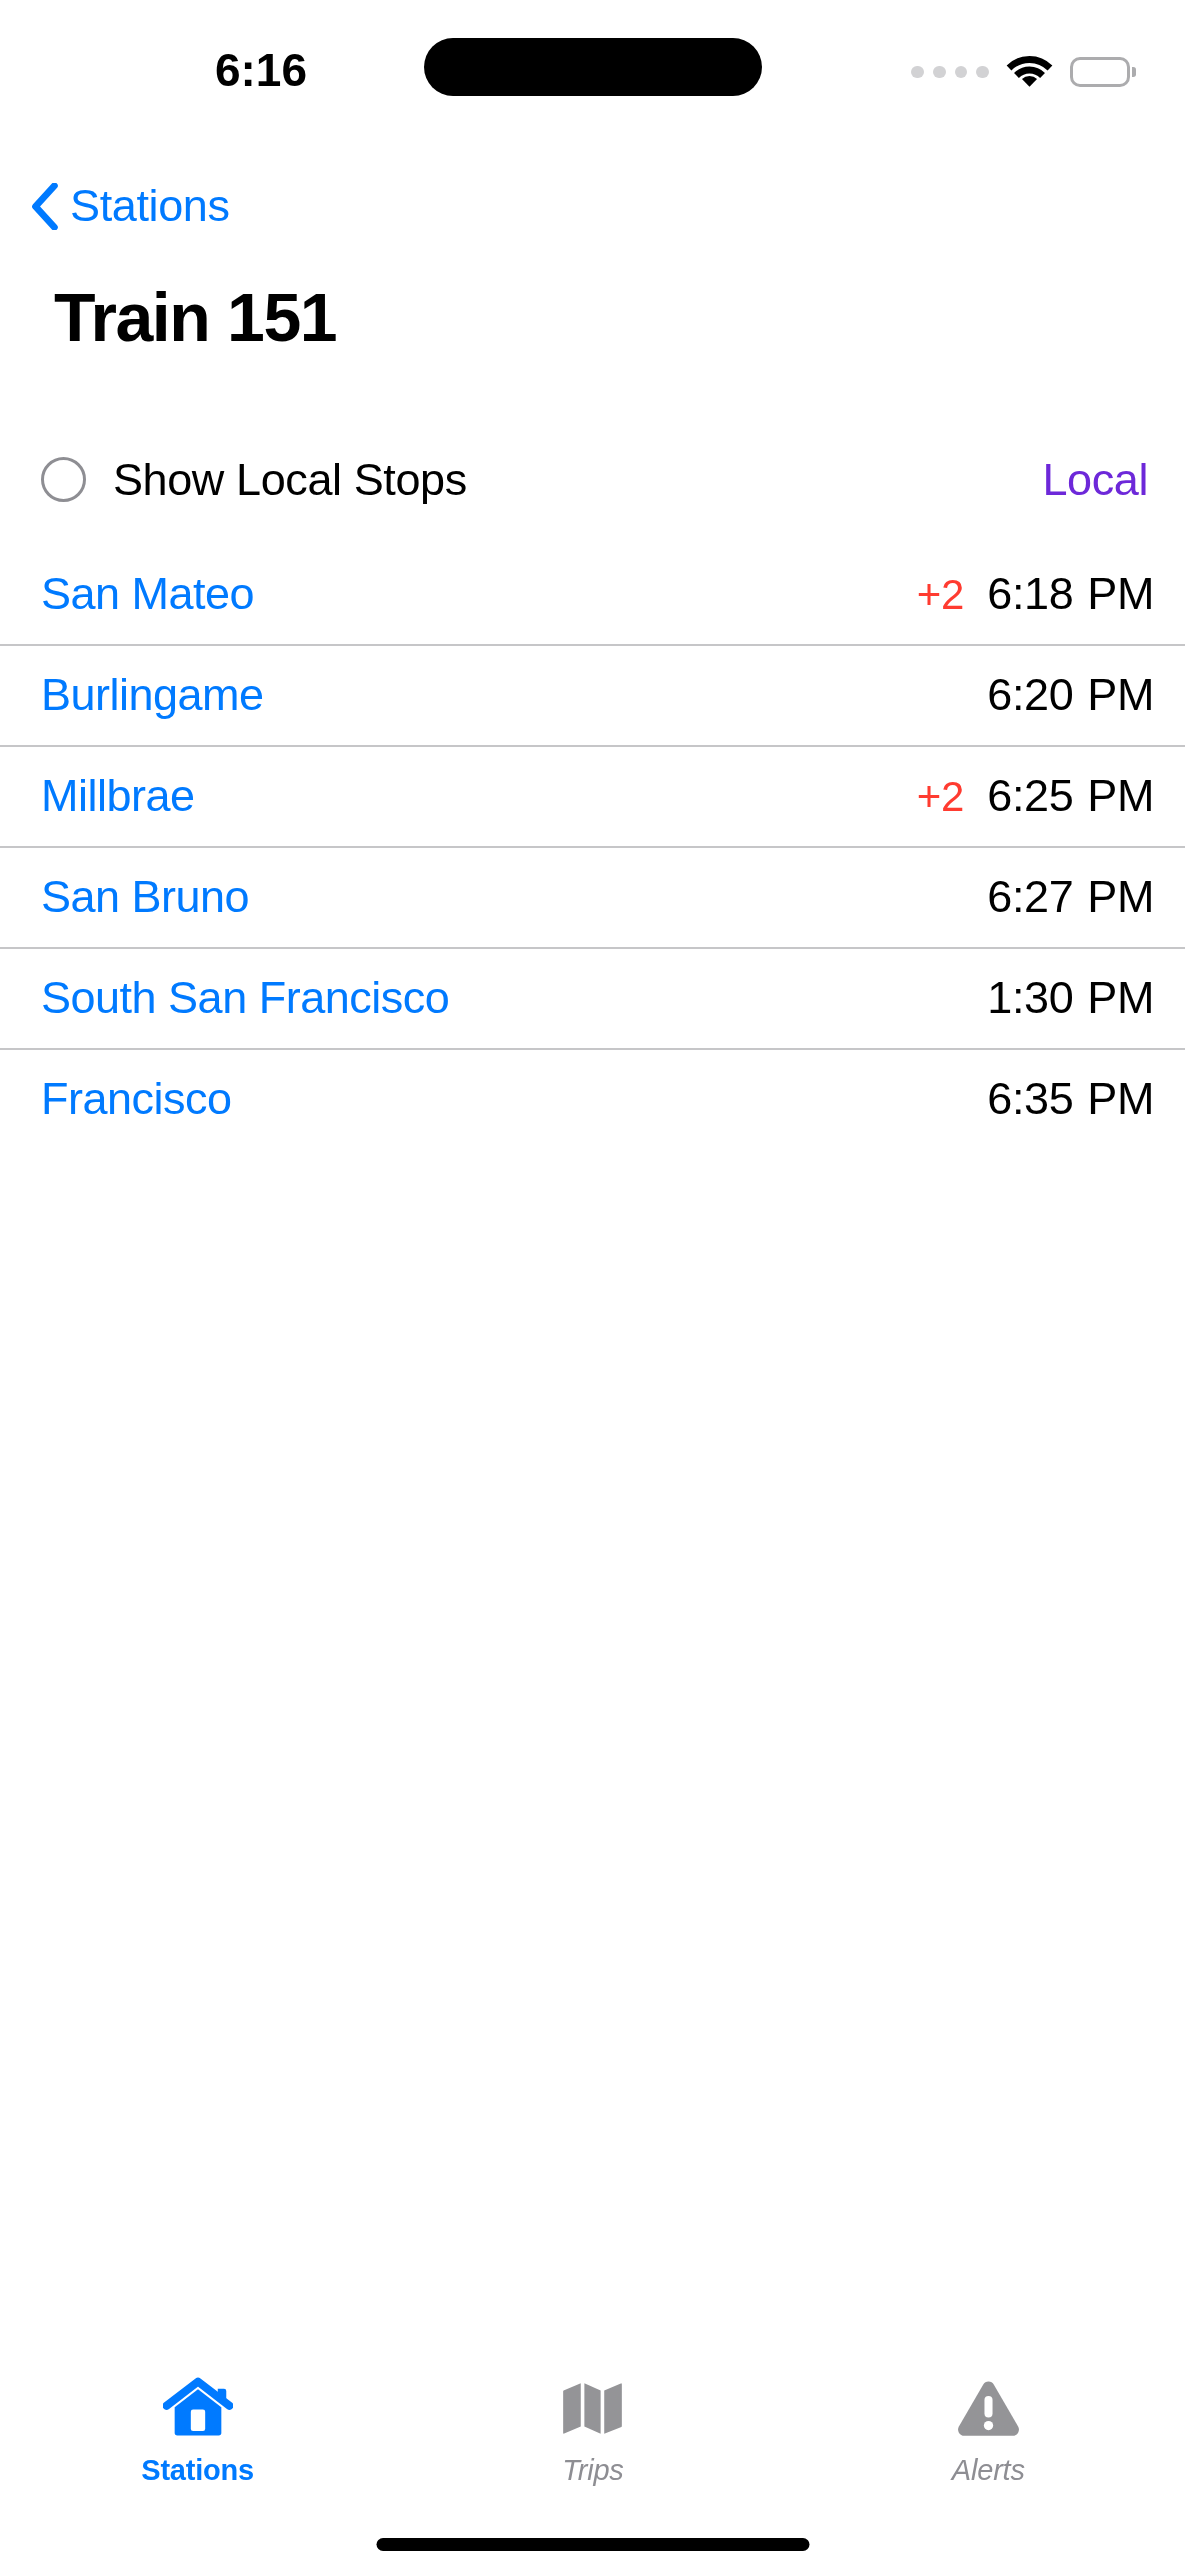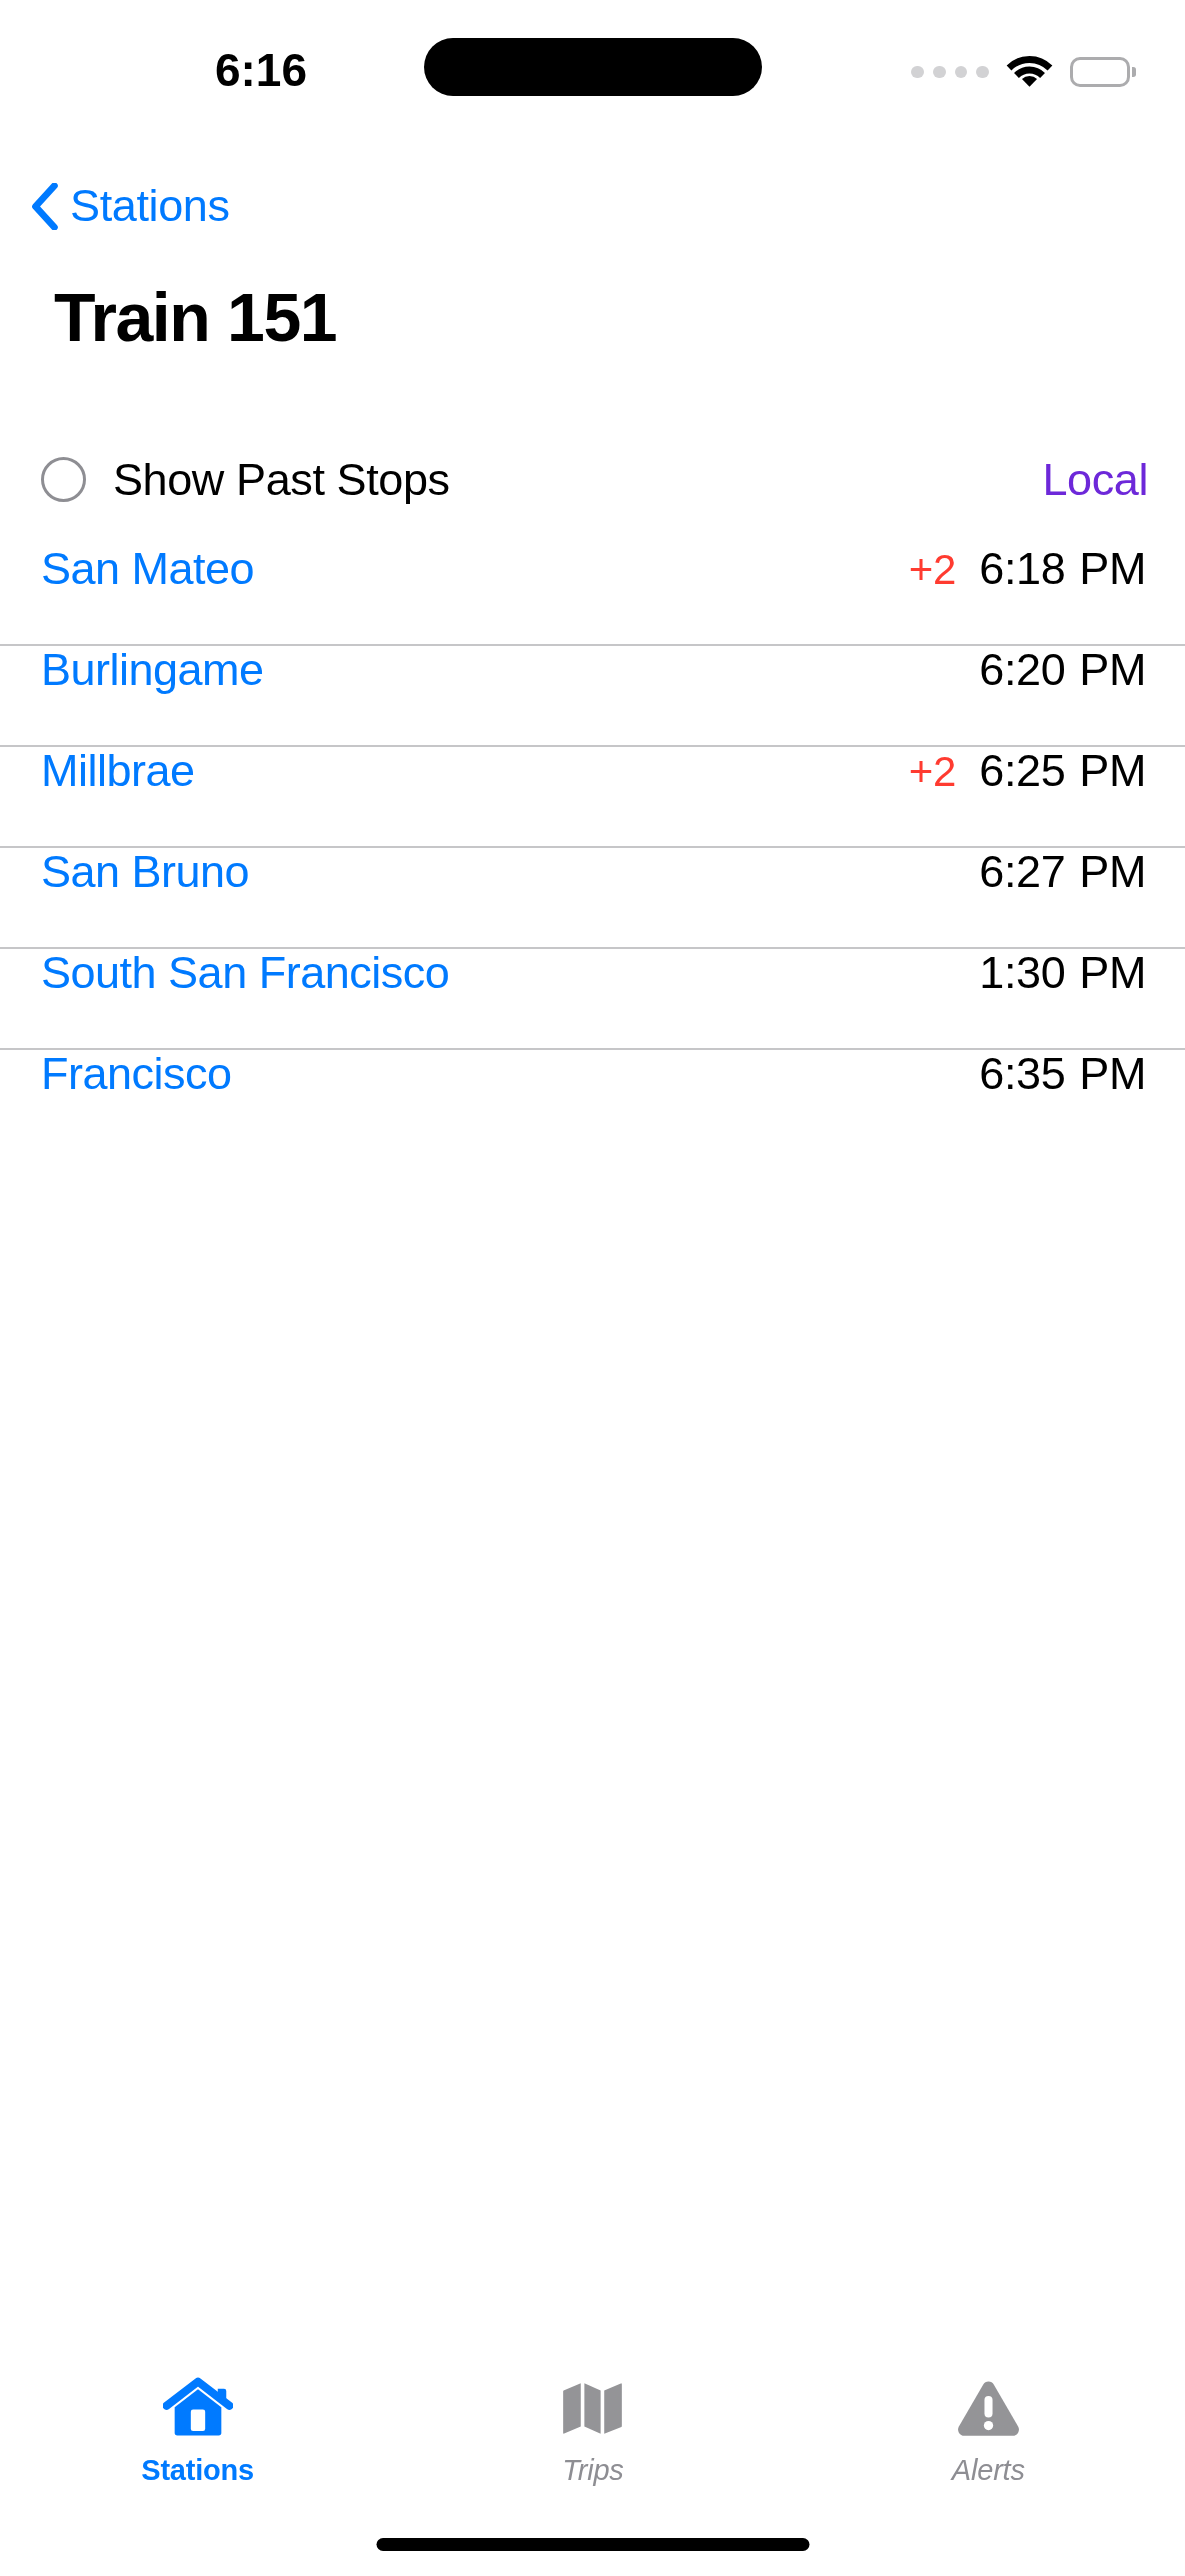--- a/index.html
+++ b/index.html
@@ -102,22 +102,22 @@
   }
 
   
   .stop-list {
     position:absolute; left:0; top:543px;
     width:1186px;
   }
   .stop-row {
     position:relative;
     height:101px;
-    display:flex; align-items:flex-start;
-    padding:0 40px 0 41px;
+    display:flex; align-items:center;
+    padding:0 32px 0 41px;
     cursor:pointer;
   }
   .stop-row + .stop-row::before {
     content:"";
     position:absolute; left:0; top:0;
     width:1186px; height:1.8px;
     background:#c6c6c8;
   }
   .stop-name {
     font-size:45px; color:#007AFF; letter-spacing:-0.5px;
@@ -200,21 +200,21 @@
         <path d="M26 3 L5 26 L26 49" fill="none" stroke="#007AFF" stroke-width="7.5" stroke-linecap="round" stroke-linejoin="round"></path>
       </svg>
     </span>
     <span class="nav-back-label">Stations</span>
   </div>
 
   <div class="page-title">Train 151</div>
 
   <div class="toggle-row">
     <span class="toggle-circle"></span>
-    <span class="toggle-label">Show Past Stops</span>
+    <span class="toggle-label">Show Local Stops</span>
     <span class="toggle-right">Local</span>
   </div>
 
   <div class="stop-list">
       <div class="stop-row">
         <span class="stop-name">San Mateo</span>
         <span class="stop-right">
           <span class="stop-delay">+2</span>
           <span class="stop-time"><span>6:18</span><span class="ampm">PM</span></span>
         </span>

